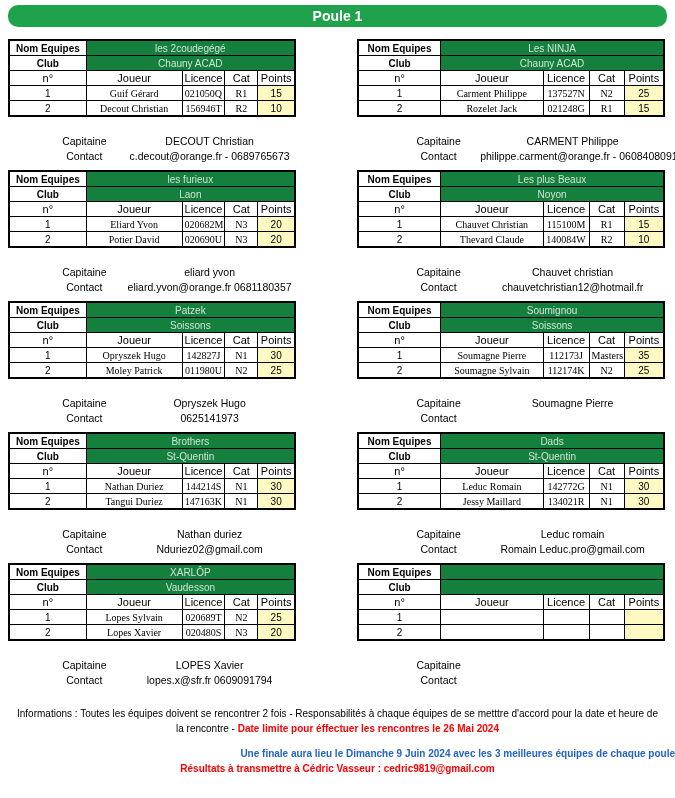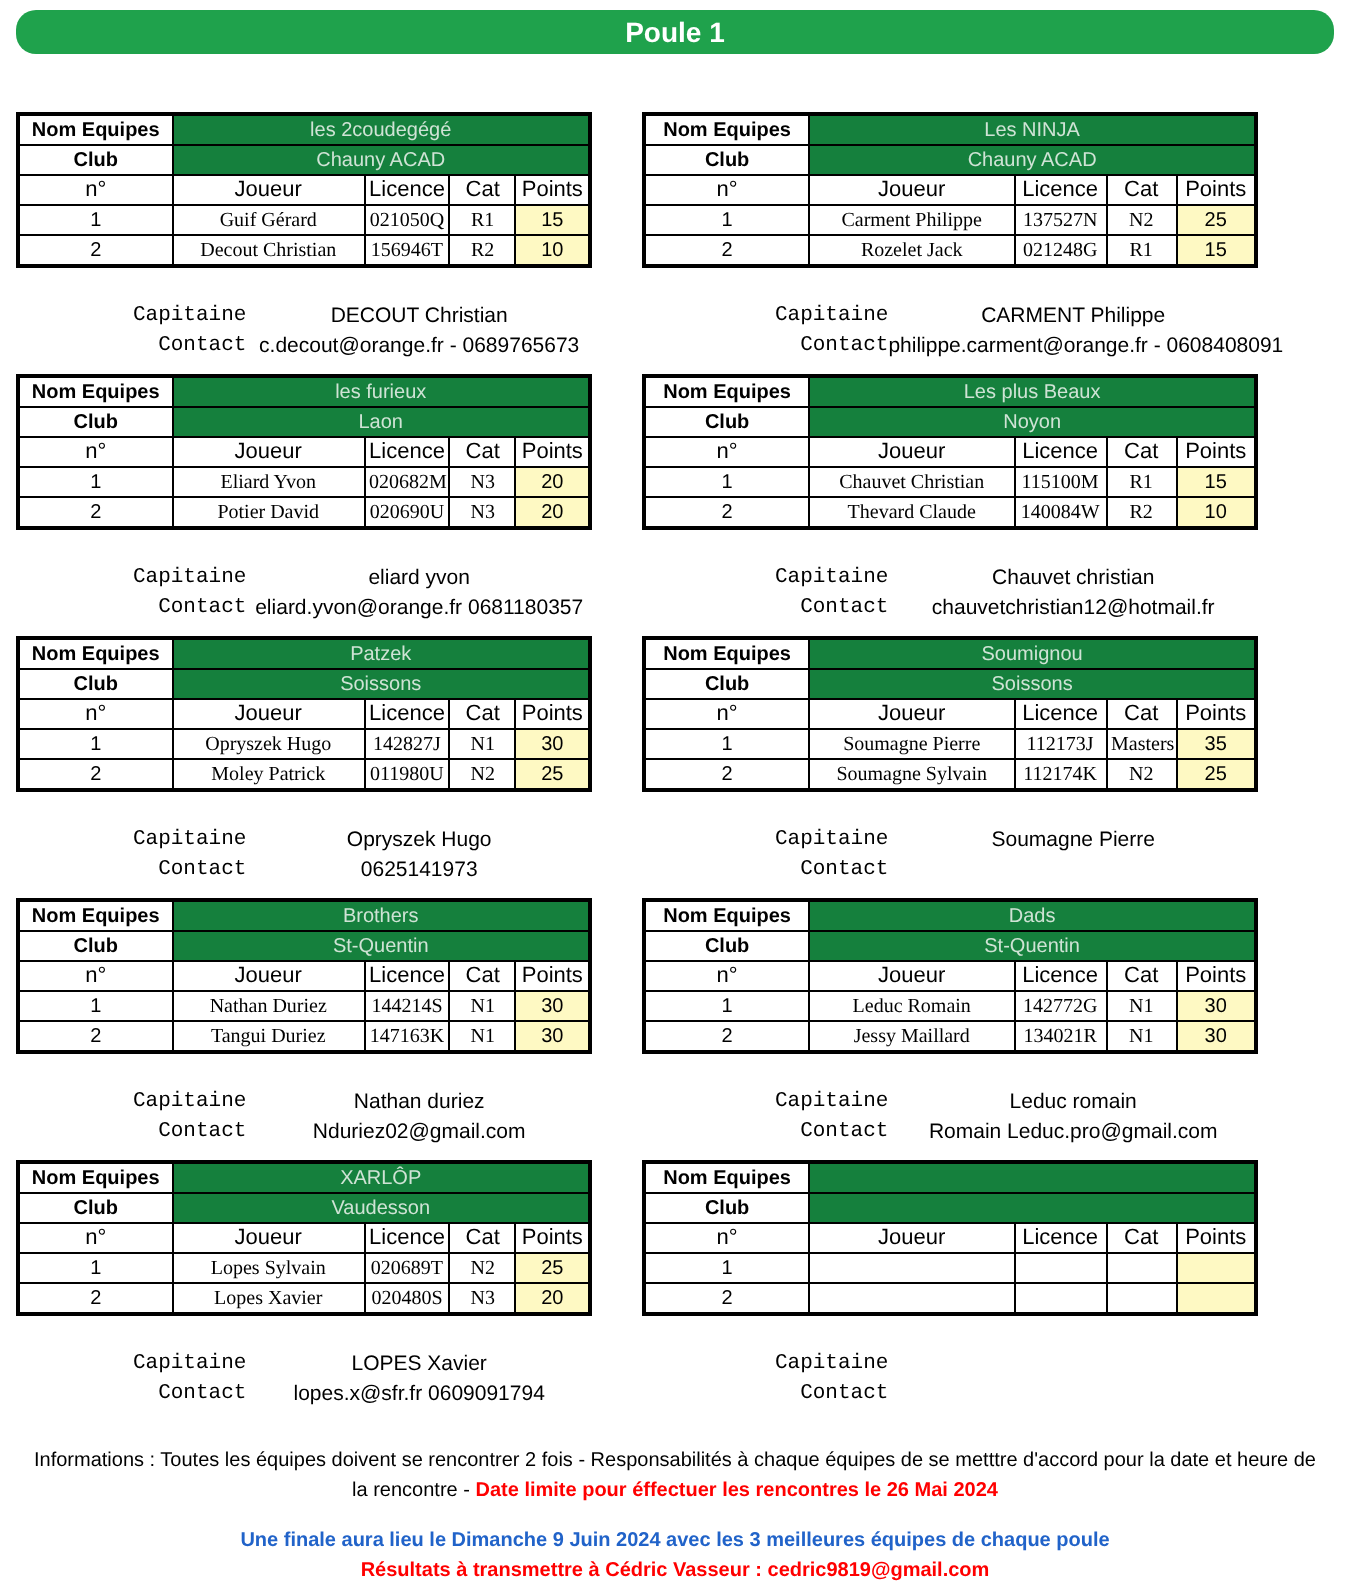--- a/index.html
+++ b/index.html
@@ -11,22 +11,22 @@
   }
   .title-bar {
     margin:5px 8px 0 8px; height:22px;
     background:#1fa24c; color:#fff;
     font-weight:bold; font-size:14px;
     text-align:center; line-height:22px;border-radius:10px;
   }
   .teams-grid {
     display:grid;
     grid-template-columns:288px 308px;
-    column-gap:25px;
-    margin:29px 0 0 8px;
+    column-gap:61px;
+    margin:12px 0 0 8px;
   }
   .team-block { height:131px; }
   table.team-table {
     border-collapse:collapse; width:100%;
     table-layout:fixed; border:2px solid #000;
   }
   .team-table td {
     border:1px solid #000; height:14px;
     padding:0 2px; text-align:center;
     font-size:10px; overflow:hidden; white-space:nowrap;
@@ -36,28 +36,28 @@
   .team-table col.c3 { width:15%; }
   .team-table col.c4 { width:11.5%; }
   .team-table col.c5 { width:13%; }
   .lbl { font-weight:bold; font-size:11px; }
   .green { background:#15803d; color:#cfe3d5; font-size:10.5px; }
   .r-head td { font-size:11px; }
   .serif { font-family:"Liberation Serif", serif; font-size:9.5px; }
   .points { background:#fef9c3; }
   .caps { margin-top:16px; }
   .caption-row { display:flex; height:15px; font-size:10.5px; align-items:center; }
-  .cap-label { flex:0 0 27%; margin-left:13%; text-align:right;font-family:Liberation Mono, monospace; }
+  .cap-label { flex:0 0 27%; margin-left:13%; text-align:center; }
   .cap-value { flex:1 1 auto; text-align:center; white-space:nowrap; }
   .footer { margin-top:12px; text-align:center; font-size:10px; }
   .footer p { margin:0; }
   .footer .info { width:645px; margin:0 auto; line-height:15px; }
   .red { color:#ff0000; font-weight:bold; }
   .blue { color:#2163c9; font-weight:bold; }
-  .footer .finale { margin-top:10px; line-height:15px; }
+  .footer .finale { margin-top:10px; line-height:15px;text-align:right; }
   .footer .resultats { line-height:15px; }
 </style>
 </head>
 <body>
 
 <div class="title-bar">Poule 1</div>
 
 <div class="teams-grid">
   <div class="team-block">
     <table class="team-table">

